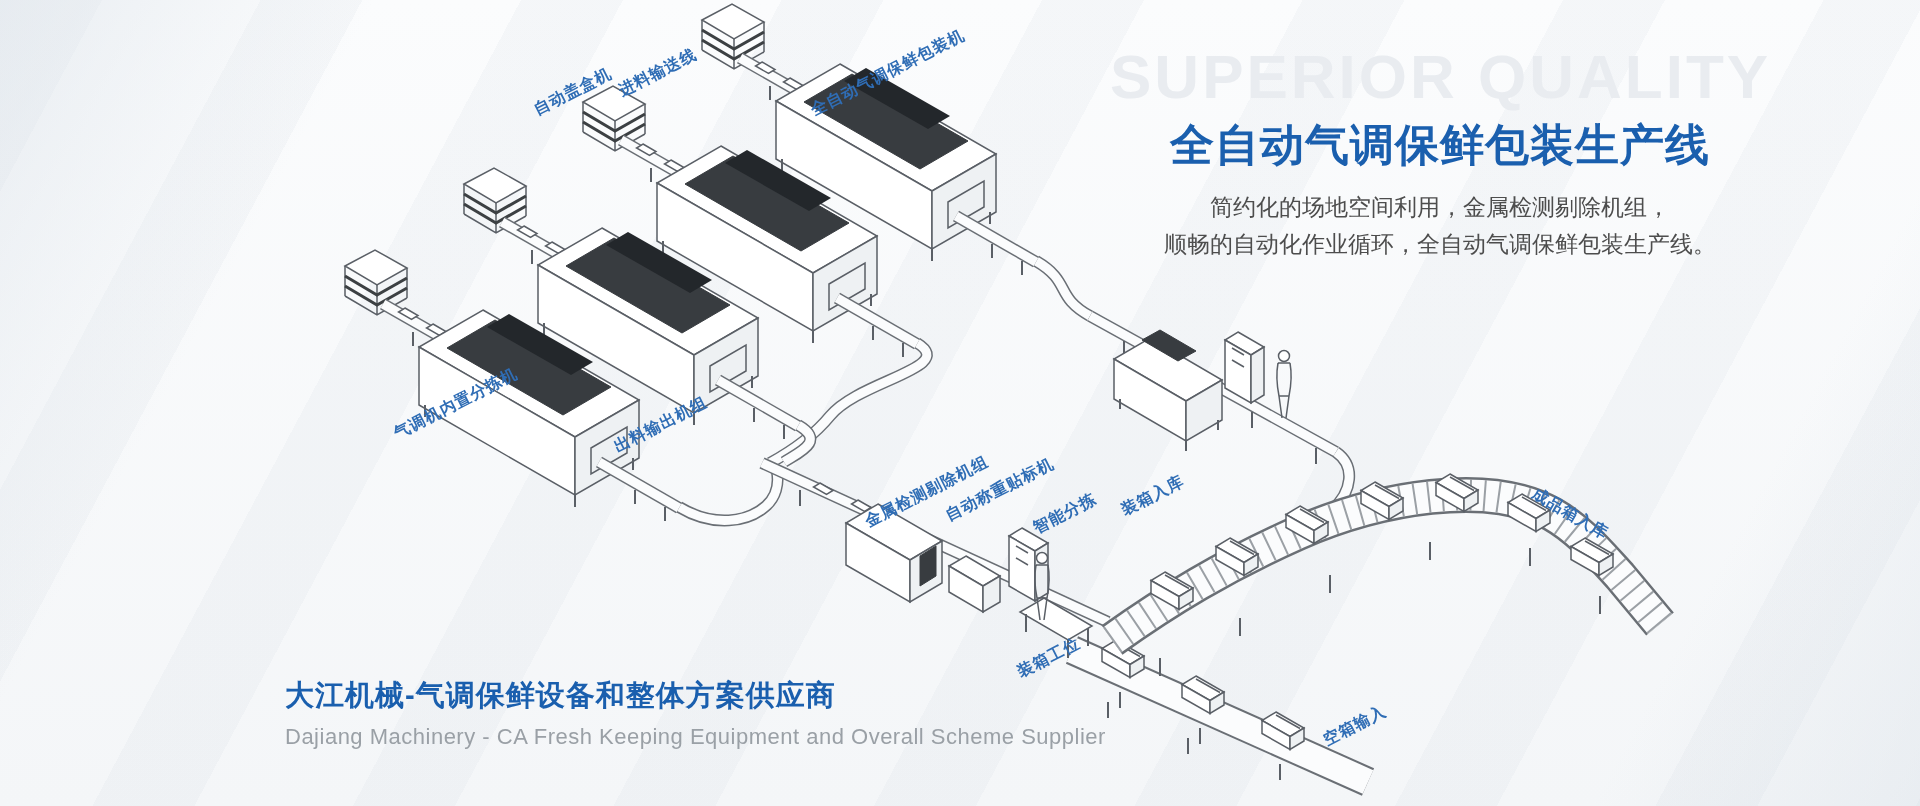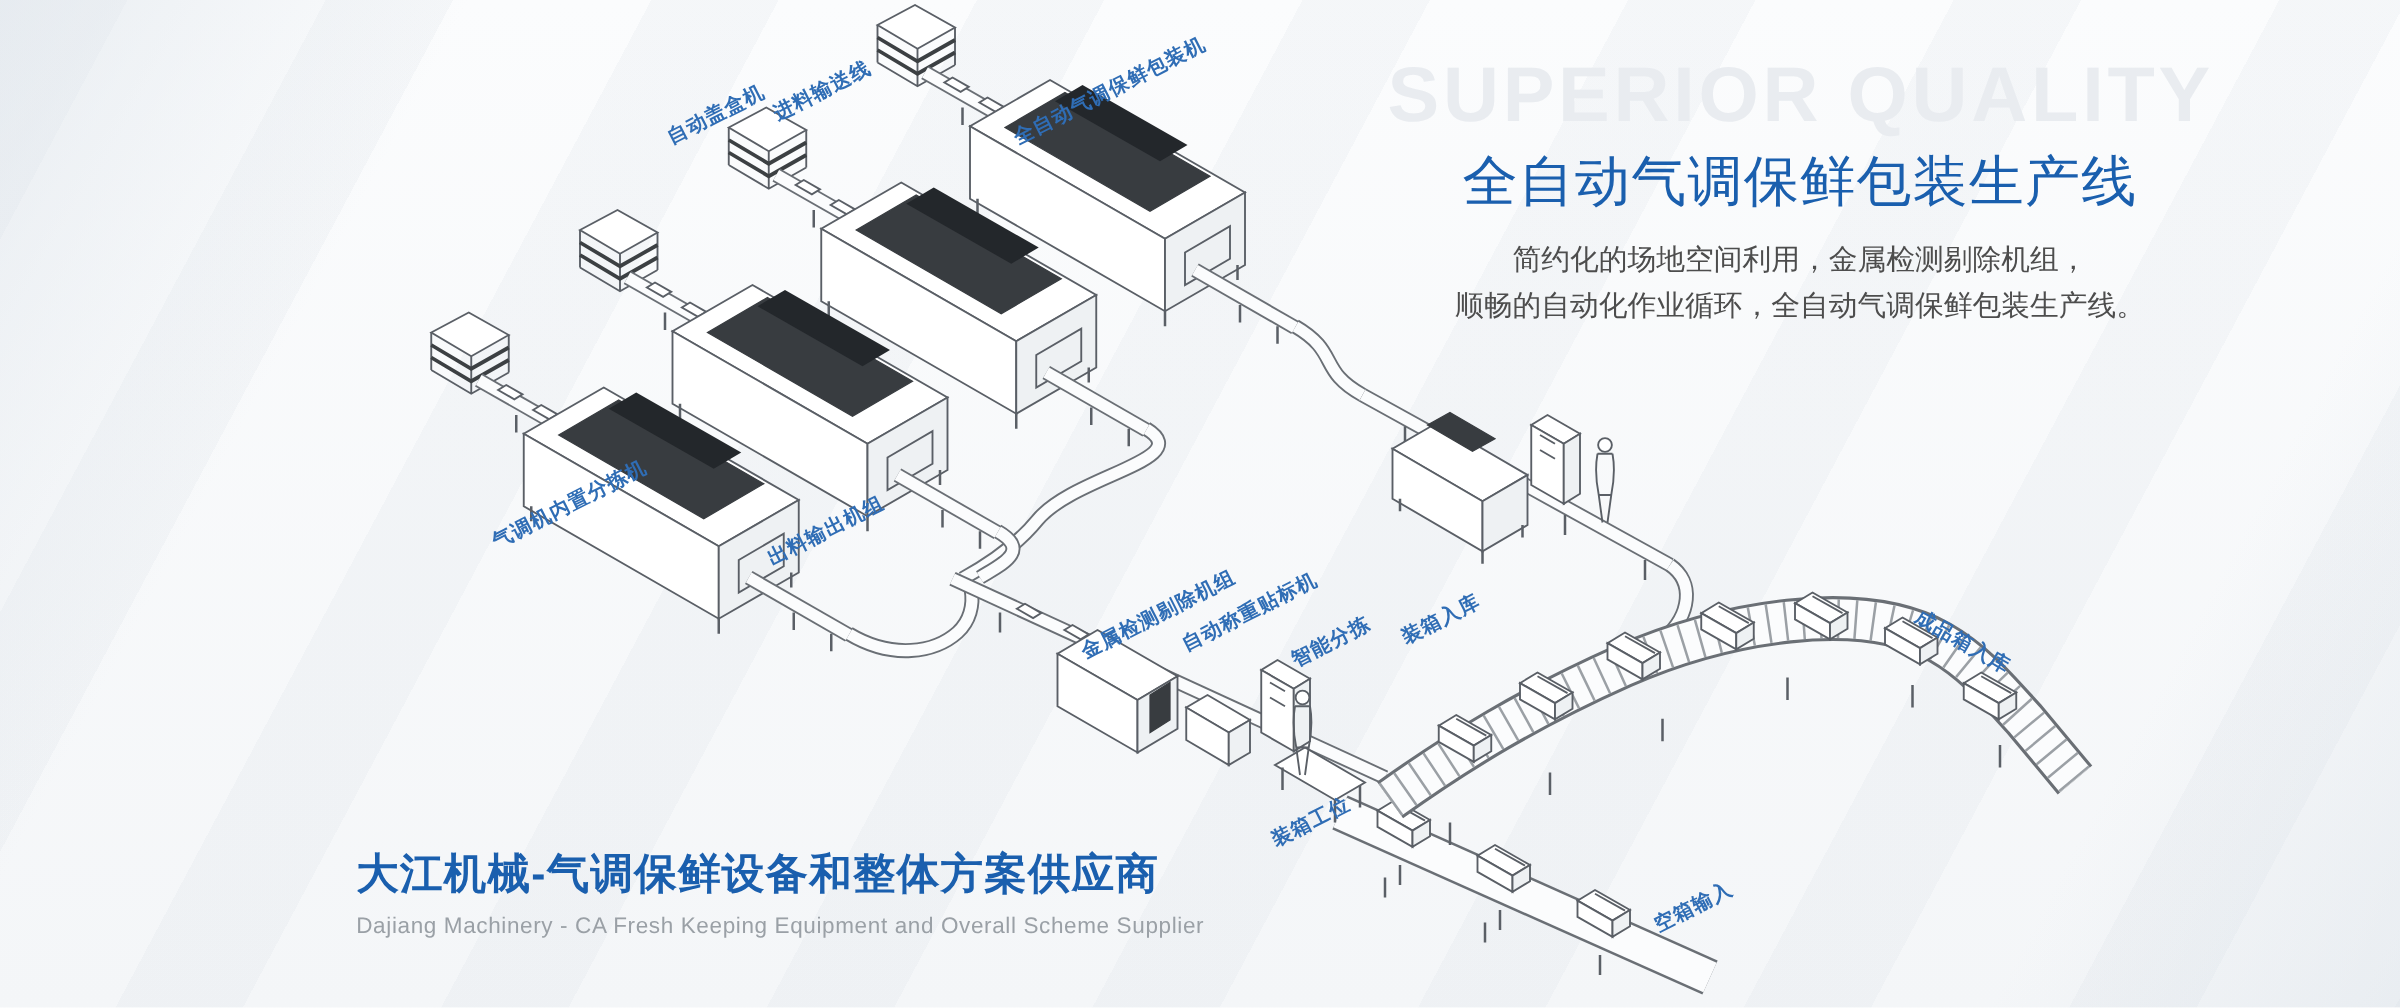--- a/index.html
+++ b/index.html
@@ -26,26 +26,26 @@
   .roller-rungs{fill:none;stroke:#8a8f95;stroke-width:31;stroke-dasharray:2 12;opacity:.85;}
   .wbelt-outer{fill:none;stroke:#6a6f75;stroke-width:30;}
   .wbelt-inner{fill:none;stroke:#fbfcfd;stroke-width:26;}
   
   .mlabel{position:absolute;color:#2f6db5;font-weight:700;font-size:16px;white-space:nowrap;
     transform:translate(-50%,-50%) rotate(-27deg);letter-spacing:1px;}
   .mlabel.rot-cw{transform:translate(-50%,-50%) rotate(30deg);}
   
   .hero{position:absolute;top:46px;right:150px;width:660px;text-align:center;}
   .watermark{font-size:62px;font-weight:800;color:#e9ecf0;letter-spacing:3px;white-space:nowrap;line-height:1;}
-  .hero-title{margin-top:8px;font-size:44px;font-weight:400;color:#1a5fae;letter-spacing:1px;white-space:nowrap;}
+  .hero-title{margin-top:8px;font-size:44px;font-weight:700;color:#1a5fae;letter-spacing:1px;white-space:nowrap;}
   .hero-sub{margin-top:14px;font-size:23px;color:#4d4d4d;line-height:37px;}
   
   .footer{position:absolute;left:285px;top:676px;}
-  .footer-title{font-size:34px;font-weight:800;color:#1a5fae;letter-spacing:1px;white-space:nowrap;}
-  .footer-sub{margin-top:8px;font-size:18px;color:#9aa0a6;letter-spacing:.5px;white-space:nowrap;}
+  .footer-title{font-size:29px;font-weight:800;color:#1a5fae;letter-spacing:1px;white-space:nowrap;}
+  .footer-sub{margin-top:8px;font-size:22px;color:#9aa0a6;letter-spacing:.5px;white-space:nowrap;}
 </style>
 </head>
 <body>
 
 <div class="canvas">
   <div class="bg-texture"></div>
 
   <svg width="1920" height="806" viewBox="0 0 1920 806">
     <defs>
 

